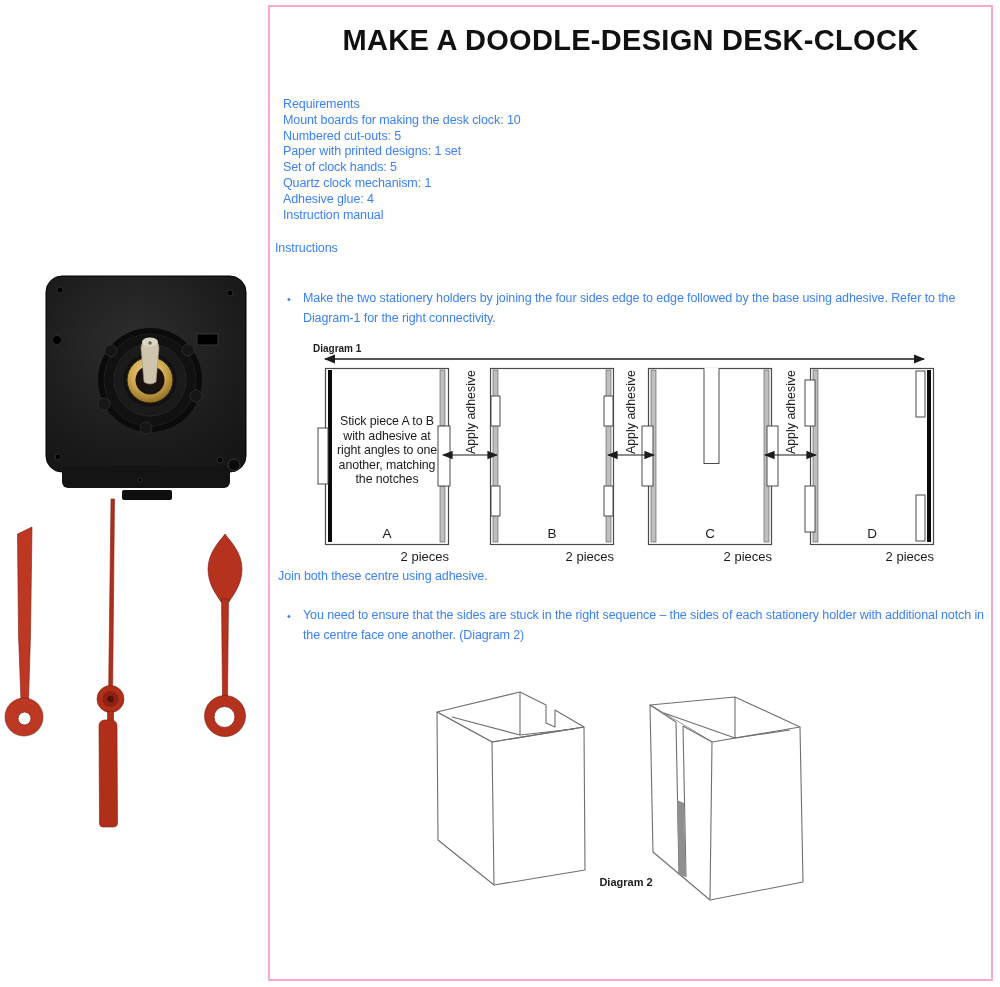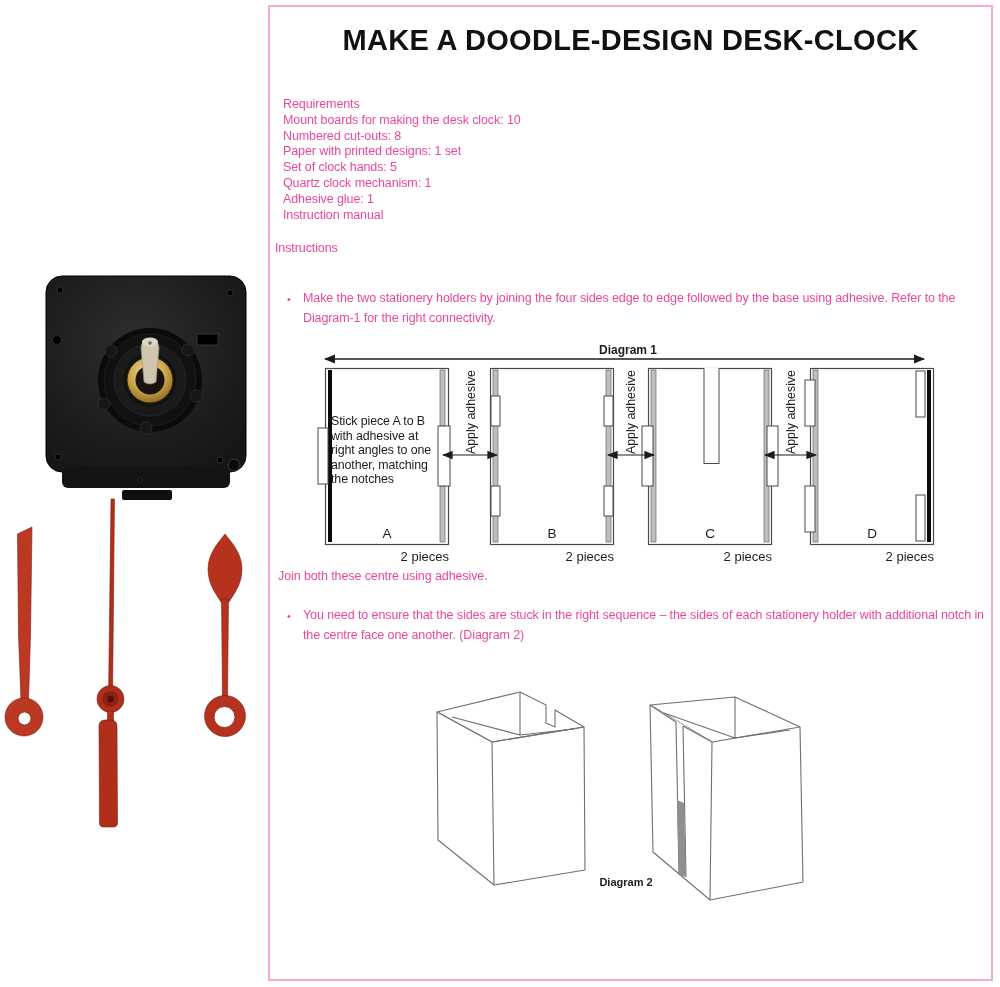--- a/index.html
+++ b/index.html
@@ -12,41 +12,41 @@
 
   
   .doc {
     position:absolute; left:268px; top:5px; width:721px; height:972px;
     background:#fff; border:2px solid #f9a8d4;
   }
   .doc-title {
     position:absolute; left:0; top:17px; width:100%; text-align:center;
     font-size:29px; font-weight:bold; letter-spacing:0.3px; color:#111;
   }
-  .body-text { font-size:12.5px; letter-spacing:-0.1px; line-height:15.8px; color:#ec4899; }
+  .body-text { font-size:12.5px; letter-spacing:-0.1px; line-height:15.8px; color:#3b82f6; }
   .req-block { position:absolute; left:13px; top:90px; }
   .inst-head { position:absolute; left:5px; top:234px; }
   .inst-intro { position:absolute; left:13px; top:250px; white-space:nowrap; }
   .bullet-row { display:flex; line-height:19.5px; }
   .bullet-glyph { width:16px; flex:0 0 16px; font-size:11px; padding-top:1px; }
   .b1 { position:absolute; left:17px; top:282px; width:692px; }
   .b2 { position:absolute; left:17px; top:599px; width:706px; }
   .join-note { position:absolute; left:8px; top:562px; }
 
   
   .diag1 { position:absolute; left:43px; top:335px; width:630px; height:230px; }
   .diag1 svg { position:absolute; left:0; top:0; }
   .diag1-label {
-    position:absolute; left:0; top:1px; width:100%; text-align:center;
-    font-weight:bold; font-size:12px;
+    position:absolute; left:0; top:1px; width:100%; text-align:left;
+    font-weight:bold; font-size:10px;
   }
   .panel-letter { position:absolute; top:184px; width:124px; text-align:center; font-size:13.5px; }
   .pieces-label { position:absolute; top:207px; width:124px; text-align:right; font-size:13px; }
   .panel-note {
-    position:absolute; width:112px; 
+    position:absolute; width:112px; text-align:center;
     font-size:12.4px; line-height:14.6px; letter-spacing:-0.1px;
   }
   .adh {
     position:absolute; width:88px; height:14px; line-height:14px; text-align:center;
     font-size:12.4px; transform:rotate(-90deg); white-space:nowrap;
   }
 
   
   .diag2 { position:absolute; left:158px; top:673px; width:390px; height:235px; }
   .diag2-label {
@@ -141,25 +141,25 @@
     </svg>
   </div>
 
   <div class="doc">
 
     <div class="doc-title">MAKE A DOODLE-DESIGN DESK-CLOCK</div>
 
     <div class="req-block body-text">
       <div>Requirements</div>
       <div>Mount boards for making the desk clock: 10</div>
-      <div>Numbered cut-outs: 8</div>
+      <div>Numbered cut-outs: 5</div>
       <div>Paper with printed designs: 1 set</div>
       <div>Set of clock hands: 5</div>
       <div>Quartz clock mechanism: 1</div>
-      <div>Adhesive glue: 1</div>
+      <div>Adhesive glue: 4</div>
       <div>Instruction manual</div>
     </div>
 
     <div class="inst-head body-text">Instructions</div>
 
     <div class="b1 bullet-row body-text">
       <span class="bullet-glyph">•</span>
       <span style="flex:1">Make the two stationery holders by joining the four sides edge to edge followed by the base using adhesive. Refer to the Diagram-1 for the right connectivity.</span>
     </div>
 

